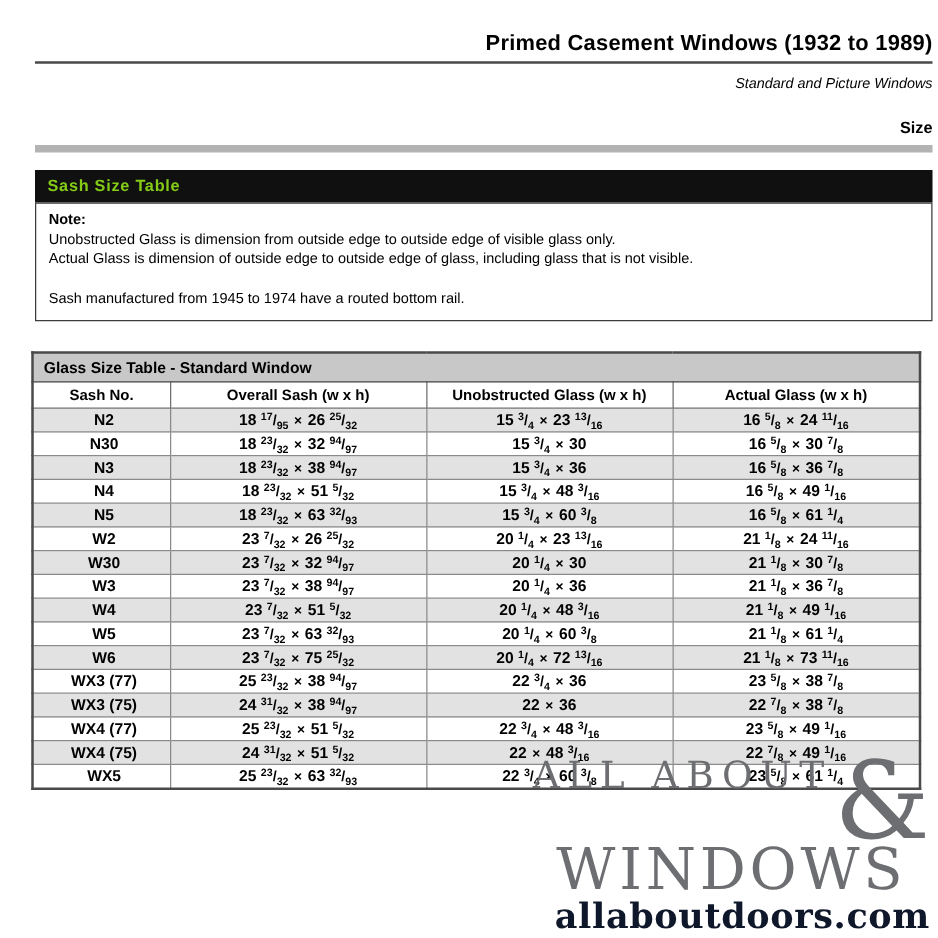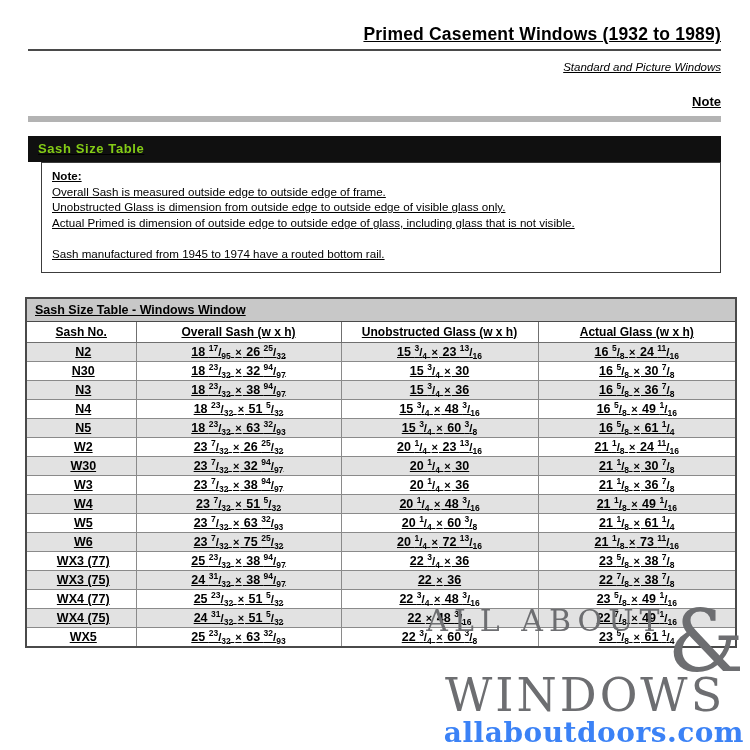--- a/index.html
+++ b/index.html
@@ -1,33 +1,33 @@
 <!DOCTYPE html>
 <html><head>
 <meta charset="utf-8">
 <style>
   * { box-sizing: border-box; }
   html,body { margin:0; padding:0; }
   body {
     width:750px; height:750px; background:#ffffff; color:#000;
     font-family:"Liberation Sans", sans-serif; position:relative; overflow:hidden;
   }
-  .page { padding:0 29px 0 28px;text-decoration:underline; }
+  .page { padding:0 4px 0 28px; }
 
   
   .doc-title { text-align:right; font-weight:bold; font-size:17.5px; margin:24px 0 4px 0; letter-spacing:0.2px; }
   .title-rule { height:0; border:none; border-top:2px solid #4a4a4a; margin:0; }
   .doc-subtitle { text-align:right; font-style:italic; font-size:11.5px; margin-top:10px; }
   .doc-section { text-align:right; font-weight:bold; font-size:13px; margin-top:21px; }
   .gray-bar { height:6px; background:#b3b3b3; margin-top:7px; }
 
   
   .black-bar { background:#101010; color:#84cc16; font-weight:bold; font-size:13px;
     padding:5px 10px 6px 10px; margin-top:14px; letter-spacing:0.6px; }
-  .note-box { border:1px solid #3c3c3c; padding:5px 10px 10px 10px; font-size:11.6px; line-height:15.6px;margin-left:13px; }
+  .note-box { border:1px solid #3c3c3c; padding:5px 10px 10px 10px; font-size:11.6px; line-height:15.6px; }
   .note-label { font-weight:bold; }
   .note-footer { margin-top:16px; }
 
   
   table.sash-table { border-collapse:collapse; table-layout:fixed; width:710px;
     margin-top:24px; margin-left:-3px; border:2px solid #4a4a4a; }
   .tbl-title td { background:#c8c8c8; font-weight:bold; font-size:12.5px; text-align:left;
     padding:4px 8px; border:1px solid #4a4a4a; }
   th { font-weight:bold; font-size:12px; text-align:center; padding:3px 4px;
     border:1px solid #6f6f6f; background:#fff; }
@@ -56,42 +56,41 @@
     line-height:31px; letter-spacing:0.5px; text-align:right; }
 </style>
 </head>
 <body>
 
 <div class="page">
 
   <div class="doc-title">Primed Casement Windows (1932 to 1989)</div>
   <hr class="title-rule">
   <div class="doc-subtitle">Standard and Picture Windows</div>
-  <div class="doc-section">Note</div>
+  <div class="doc-section">Size</div>
   <div class="gray-bar"></div>
 
   <div class="black-bar">Sash Size Table</div>
   <div class="note-box">
     <div class="note-label">Note:</div>
-    <div>Overall Sash is measured outside edge to outside edge of frame.</div>
     <div>Unobstructed Glass is dimension from outside edge to outside edge of visible glass only.</div>
-    <div>Actual Primed is dimension of outside edge to outside edge of glass, including glass that is not visible.</div>
+    <div>Actual Glass is dimension of outside edge to outside edge of glass, including glass that is not visible.</div>
     <div class="note-footer">Sash manufactured from 1945 to 1974 have a routed bottom rail.</div>
   </div>
 
   <table class="sash-table">
     <colgroup>
       <col style="width:110px">
         <col style="width:205px">
         <col style="width:197px">
         <col style="width:198px">
     </colgroup>
     <tbody>
       <tr class="tbl-title">
-        <td colspan="4">Sash Size Table - Windows Window</td>
+        <td colspan="4">Glass Size Table - Standard Window</td>
       </tr>
       <tr>
         <th>Sash No.</th>
         <th>Overall Sash (w x h)</th>
         <th>Unobstructed Glass (w x h)</th>
         <th>Actual Glass (w x h)</th>
       </tr>
     </tbody>
     <tbody>
         <tr class="shade">
@@ -193,15 +192,15 @@
       </tbody>
   </table>
 
 </div>
 
 <div class="logo-wrap">
   <div class="logo" style="color: rgb(109, 110, 113);">
     <div class="logo-allabout">ALL ABOUT</div>
     <div class="logo-amp">&amp;</div>
     <div class="logo-windows">WINDOWS</div>
-    <div class="logo-url" style="color: #3b82f6;">allaboutdoors.com</div>
+    <div class="logo-url" style="color: #0f172a;">allaboutdoors.com</div>
   </div>
 </div>
 
 </body></html>

